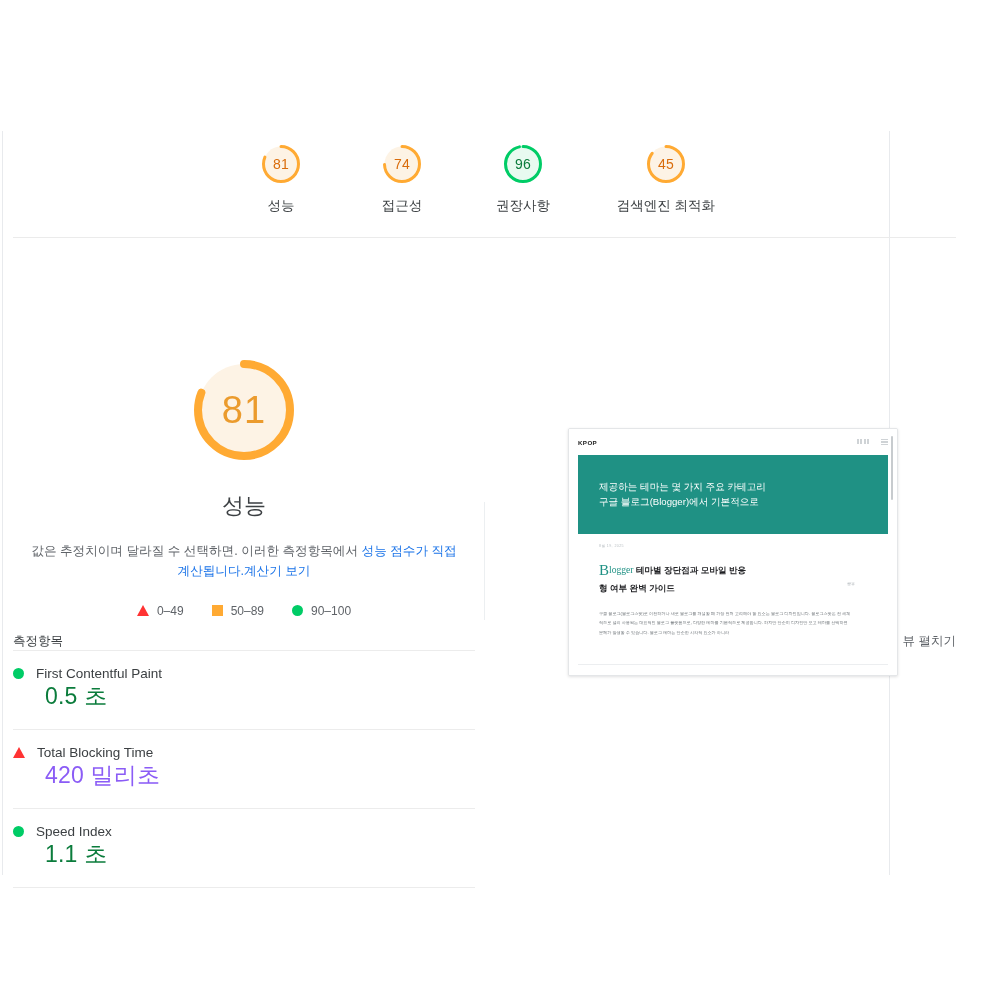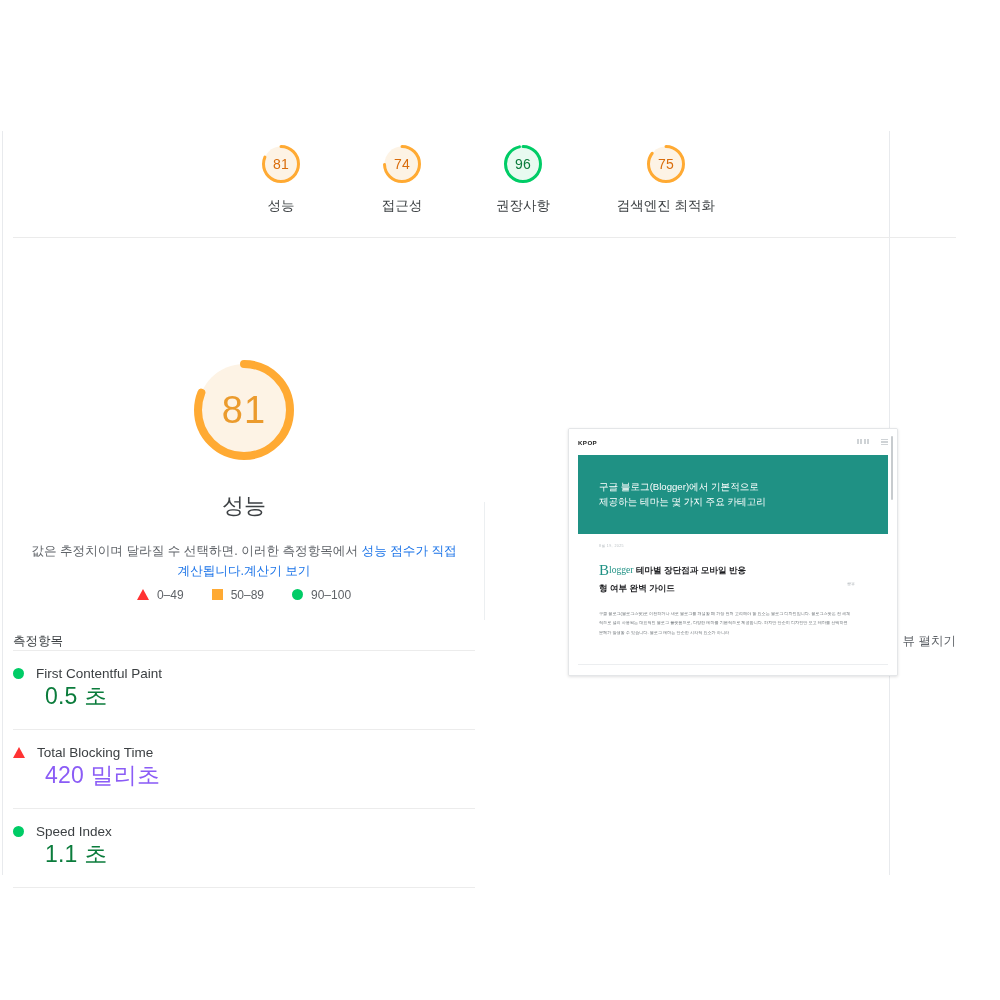--- a/index.html
+++ b/index.html
@@ -109,21 +109,21 @@
     text-align: center;
     font-size: 12.6px;
     line-height: 1.62;
     color: #5f6368;
   }
   .hero-desc a {
     color: #1a73e8;
     text-decoration: none;
   }
   .legend {
-    margin-top: 6px;
+    margin-top: 22px;
     display: flex;
     align-items: flex-end;
     gap: 28px;
     font-size: 12px;
     color: #5f6368;
   }
   .legend-item { display: flex; align-items: center; gap: 8px; }
   .sw-tri {
     width: 0; height: 0;
     border-left: 6.5px solid transparent;
@@ -306,21 +306,21 @@
         </div>
         <div class="cat-label">권장사항</div>
       </div>
 
       <div class="cat-item wide">
         <div class="cat-gauge">
           <svg width="44" height="44" viewBox="0 0 44 44">
             <circle cx="22" cy="22" r="17.5" fill="#fdf3e5"></circle>
             <circle cx="22" cy="22" r="17.5" fill="none" stroke="#fa3" stroke-width="3" stroke-linecap="round" stroke-dasharray="93.5 110.0" transform="rotate(-90 22 22)"></circle>
           </svg>
-          <div class="num" style="color:#d96c0b">75</div>
+          <div class="num" style="color:#d96c0b">45</div>
         </div>
         <div class="cat-label">검색엔진 최적화</div>
       </div>
     </div>
 
     <div class="divider-h" style="left:10px; top:106px; width:943px;"></div>
 
     <div class="hero">
       <div class="hero-left">
         <div class="big-gauge">
@@ -364,22 +364,22 @@
                   <i></i>
                 </span>
               <span class="thumb-burger">
                   <i></i>
                   <i></i>
                   <i></i>
                 </span>
             </span>
           </div>
           <div class="thumb-hero">
+            <div class="thumb-hero-line">제공하는 테마는 몇 가지 주요 카테고리</div>
             <div class="thumb-hero-line">구글 블로그(Blogger)에서 기본적으로</div>
-            <div class="thumb-hero-line">제공하는 테마는 몇 가지 주요 카테고리</div>
           </div>
           <div class="thumb-date">8월 19, 2025</div>
           <div class="thumb-post-title">
             <span class="bcap">B</span><span class="blg">logger</span><span> 테마별 장단점과 모바일 반응</span>
             <div>형 여부 완벽 가이드</div>
           </div>
           <div class="thumb-share">공유</div>
           <div class="thumb-body">구글 블로그(블로그스팟)로 이전하거나 새로 블로그를 개설할 때 가장 먼저 고려해야 할 요소는 블로그 디자인입니다. 블로그스팟은 전 세계적으로 널리 사용되는 대표적인 블로그 플랫폼으로, 다양한 테마를 기본적으로 제공합니다. 하지만 단순히 디자인만 보고 테마를 선택하면 문제가 발생할 수 있습니다. 블로그 테마는 단순한 시각적 요소가 아니라</div>
           <div class="thumb-scroll"></div>
           <div class="thumb-botline"></div>

